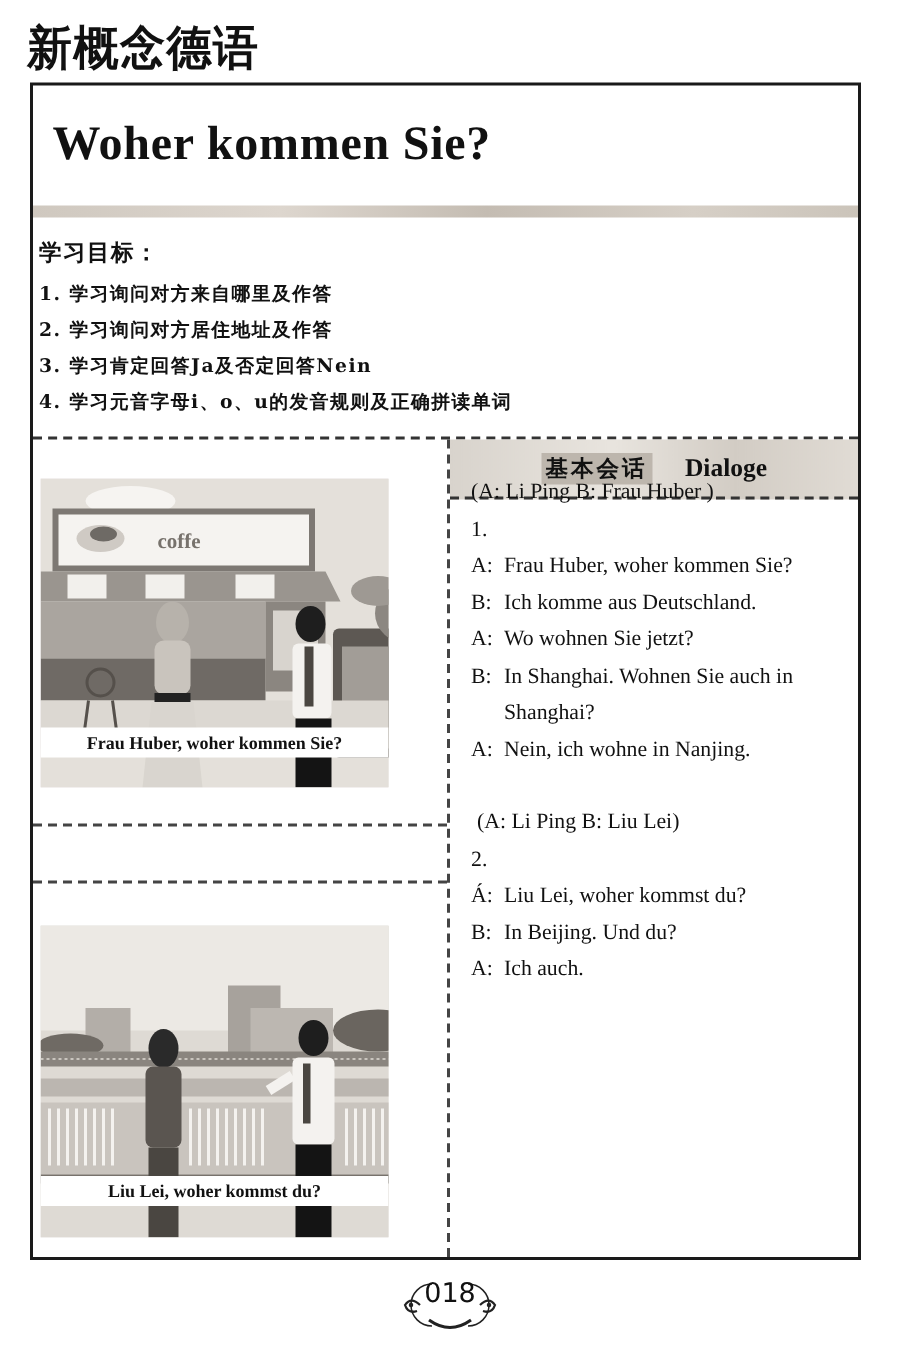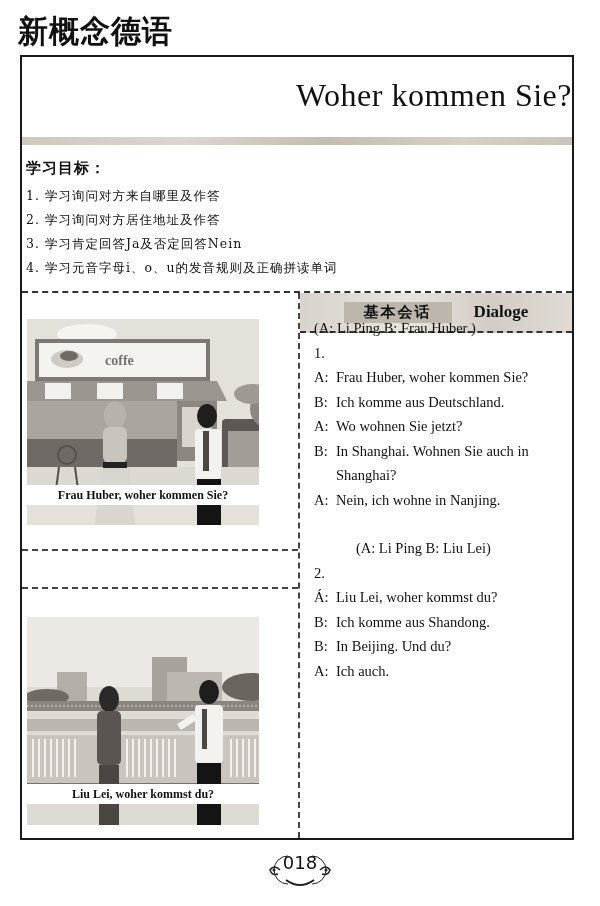--- a/index.html
+++ b/index.html
@@ -10,49 +10,49 @@
   .book-title {
     position: absolute; left: 18px; top: 12px;
     font-family: "DejaVu Sans", sans-serif; font-weight: bold; font-size: 30px;
     letter-spacing: 1px; color: #111; transform: scaleY(1.05);
   }
   .frame {
     position: absolute; left: 20px; top: 55px; width: 554px; height: 785px;
     border: 2px solid #1a1a1a; box-sizing: border-box;
   }
   .lesson-title {
-    position: absolute; left: 0; right: 0; top: 20px; text-align: right;
-    font-family: "Liberation Serif", serif; font-weight: normal; font-size: 32px; letter-spacing: 0.5px; margin-left: 13px;
+    position: absolute; left: 0; right: 0; top: 20px; text-align: left;
+    font-family: "Liberation Serif", serif; font-weight: bold; font-size: 32px; letter-spacing: 0.5px; margin-left: 13px;
   }
   .title-band {
     position: absolute; left: 0; right: 0; top: 80px; height: 8px;
     background: linear-gradient(90deg, #cfc8bf 0%, #ddd6ce 30%, #c4bcb2 55%, #d6cfc6 80%, #cbc4ba 100%);
   }
   .objectives { position: absolute; left: 4px; top: 102px; }
   .obj-heading {
     font-family: "DejaVu Serif", serif; font-weight: bold; font-size: 15px; margin-bottom: 6px; letter-spacing: 1px;
   }
   .obj-item {
-    font-family: "DejaVu Serif", serif; font-weight: normal; font-size: 12.5px; height: 24px; line-height: 24px; letter-spacing: 1px;
+    font-family: "DejaVu Serif", serif; font-weight: bold; font-size: 12.5px; height: 24px; line-height: 24px; letter-spacing: 1px;
   }
   .divider-h {
     position: absolute; left: 0; right: 0; top: 234px; border-top: 2px dashed #333;
   }
   .divider-v {
     position: absolute; left: 276px; top: 236px; bottom: 0; border-left: 2px dashed #444;
   }
   .dialog-header {
     position: absolute; left: 278px; right: 0; top: 236px; height: 38px;
     background: linear-gradient(90deg, #d8d3cc, #e8e4de 40%, #d2ccc4 70%, #e0dbd4);
     border-bottom: 2px dashed #333;
     display: flex; align-items: center; justify-content: center; gap: 22px;
   }
   .dialog-header .cn {
     font-family: "DejaVu Serif", serif; font-weight: bold; font-size: 15px;
-    background: #bdb6ad; padding: 1px 20px; letter-spacing: 2px;
+    background: #bdb6ad; padding: 1px 3px; letter-spacing: 2px;
   }
   .dialog-header .de { font-family: "Liberation Serif", serif; font-weight: bold; font-size: 17px; }
   .dialog { position: absolute; left: 302px; top: 316px; font-family: Liberation Serif, serif; font-size: 14.5px; margin-left: 12px; }
   .dl { height: 24.5px; line-height: 24.5px; white-space: nowrap; }
   .dl .spk { display: inline-block; width: 22px; }
   .block-gap { height: 24px; }
   .scene {
     position: absolute; left: 5px; width: 232px;
     background: #e9e6e1; overflow: hidden;
   }
@@ -202,24 +202,23 @@
   <div class="dl">1.</div>
   <div class="dl"><span class="spk">A:</span><span>Frau Huber, woher kommen Sie?</span></div>
   <div class="dl"><span class="spk">B:</span><span>Ich komme aus Deutschland.</span></div>
   <div class="dl"><span class="spk">A:</span><span>Wo wohnen Sie jetzt?</span></div>
   <div class="dl"><span class="spk">B:</span><span>In Shanghai. Wohnen Sie auch in</span></div>
   <div class="dl"><span class="spk"></span><span>Shanghai?</span></div>
   <div class="dl"><span class="spk">A:</span><span>Nein, ich wohne in Nanjing.</span></div>
 
   <div class="block-gap"></div>
 
-  <div class="dl" style="padding-left:4px;text-align:center;">(A: Li Ping      B: Liu Lei)</div>
+  <div class="dl" style="padding-left:4px;">(A: Li Ping      B: Liu Lei)</div>
   <div class="dl">2.</div>
   <div class="dl"><span class="spk">Á:</span><span>Liu Lei, woher kommst du?</span></div>
-  <div class="dl"><span class="spk">B:</span><span>Ich komme aus Shandong.</span></div>
   <div class="dl"><span class="spk">B:</span><span>In Beijing. Und du?</span></div>
   <div class="dl"><span class="spk">A:</span><span>Ich auch.</span></div>
 </div>
 
 <div class="page-num">
   <svg width="64" height="40" viewBox="0 0 64 40" style="position:absolute;left:0;top:0;">
     <path d="M20 6 A14 14 0 0 0 20 34" fill="none" stroke="#222" stroke-width="1"></path>
     <path d="M44 6 A14 14 0 0 1 44 34" fill="none" stroke="#222" stroke-width="1"></path>
     <path d="M18 30 Q32 40 46 30" fill="none" stroke="#222" stroke-width="2"></path>
     <path d="M12 20 q-6 -6 -10 0 q2 6 8 4" fill="none" stroke="#222" stroke-width="1.5"></path>

